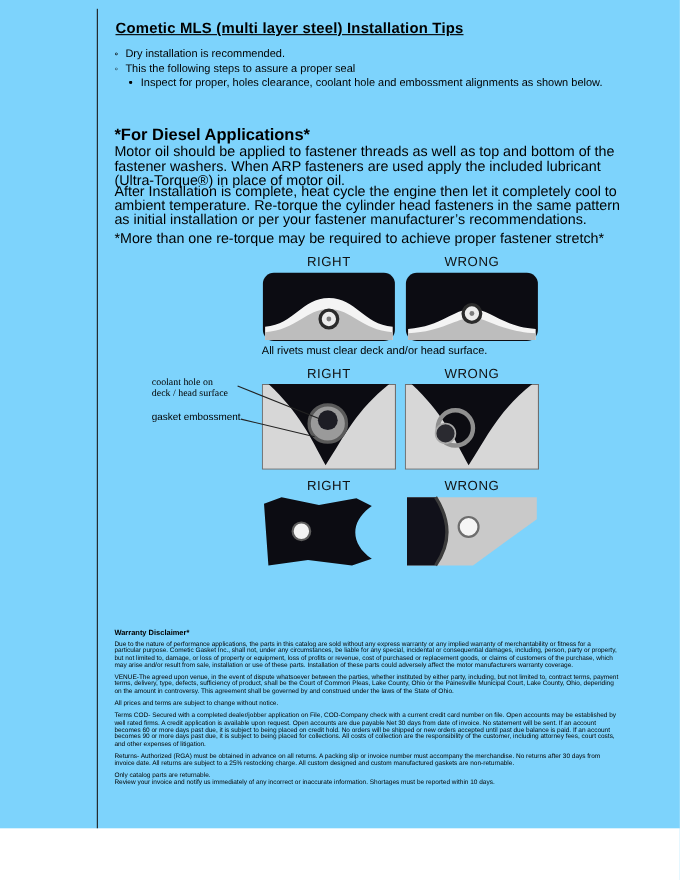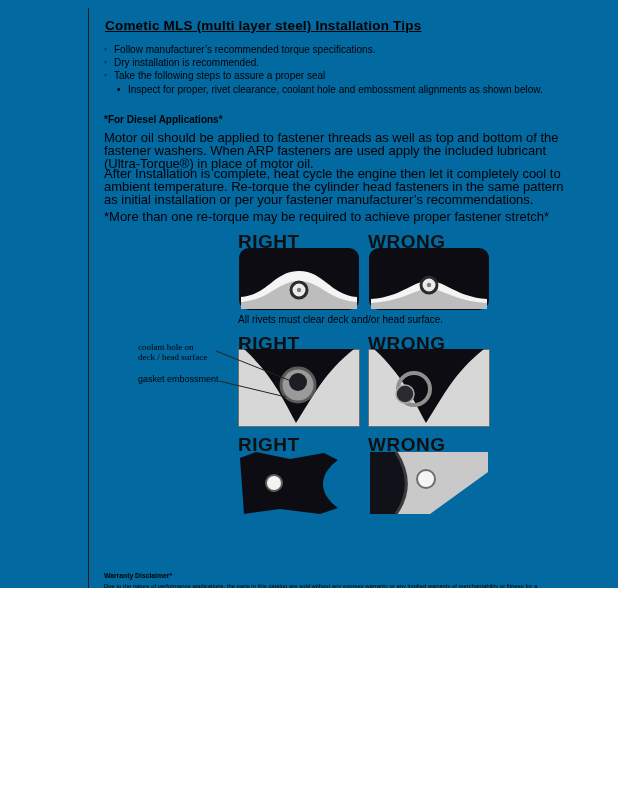--- a/index.html
+++ b/index.html
@@ -1,37 +1,37 @@
 <!DOCTYPE html>
 <html><head>
 <meta charset="utf-8">
 <style>
   * { margin:0; padding:0; box-sizing:border-box; }
   html,body { width:618px; height:800px; }
   body { font-family:"Liberation Sans", sans-serif; background:#ffffff; color:#000; }
-  .page { position:relative; width:618px; height:588px; background:#0369a1; overflow:hidden; }
+  .page { position:relative; width:618px; height:753px; background:#7dd3fc; overflow:hidden; }
   .left-rule { position:absolute; left:88px; top:8px; width:1px; height:778px; background:#1b1b1b; }
 
   .title { position:absolute; left:105px; top:18px; font-size:13.5px; font-weight:bold;
            text-decoration:underline; letter-spacing:0.2px; }
 
   .tips { position:absolute; left:104px; top:43px; width:472px; font-size:10px; }
   .tips .li { position:relative; padding-left:10px; line-height:13.2px; }
   .tips .li .mk { position:absolute; left:0; top:0; font-size:9px; }
   .tips .li.sub { margin-left:13px; padding-left:11px; }
   .tips .li.sub .mk { font-size:10px; }
 
-  .h-diesel { position:absolute; left:104px; top:114px; font-size:10px; font-weight:bold; }
+  .h-diesel { position:absolute; left:104px; top:114px; font-size:15px; font-weight:bold; }
   .body { position:absolute; left:104px; width:460px; font-size:13px; line-height:13px; }
   .p1 { top:131px; }
   .p2 { top:167px; }
   .note { top:210px; }
 
-  .dlabel { position:absolute; width:122px; text-align:left; font-size:19px;
-            letter-spacing:0.5px; color:#101010;font-weight:bold; }
+  .dlabel { position:absolute; width:122px; text-align:center; font-size:12px;
+            letter-spacing:0.5px; color:#101010; }
   .r1l { top:231px; } .r2l { top:333px; } .r3l { top:434px; }
   .col-a { left:238px; } .col-b { left:368px; }
 
   .fig { position:absolute; }
   .fig svg { display:block; }
   .r1f { top:247px; } .r2f { top:349px; } .r3f { top:450px; }
 
   .caption { position:absolute; left:238px; font-size:10px; line-height:12.5px; width:300px; }
   .cap1 { top:314px; }
   .cap2 { top:429px; }
@@ -54,36 +54,35 @@
 <body>
 
 <div class="page">
   <div class="left-rule"></div>
 
   <div class="title">Cometic MLS (multi layer steel) Installation Tips</div>
 
   <div class="tips">
     <div class="li">
       <span class="mk">◦</span>
-      <span>Follow manufacturer’s recommended torque specifications.</span>
     </div>
     <div class="li">
       <span class="mk">◦</span>
       <span>Dry installation is recommended.</span>
     </div>
     <div class="li">
       <span class="mk">◦</span>
-      <span>Take the following steps to assure a proper seal</span>
+      <span>This the following steps to assure a proper seal</span>
     </div>
     <div class="li sub">
       <span class="mk">•</span>
     </div>
     <div class="li sub">
       <span class="mk">•</span>
-      <span>Inspect for proper, rivet clearance, coolant hole and embossment alignments as shown below.</span>
+      <span>Inspect for proper, holes clearance, coolant hole and embossment alignments as shown below.</span>
     </div>
   </div>
 
   <div class="h-diesel">*For Diesel Applications*</div>
   <p class="body p1">Motor oil should be applied to fastener threads as well as top and bottom of the fastener washers. When ARP fasteners are used apply the included lubricant (Ultra-Torque®) in place of motor oil.</p>
   <p class="body p2">After Installation is complete, heat cycle the engine then let it completely cool to ambient temperature. Re-torque the cylinder head fasteners in the same pattern as initial installation or per your fastener manufacturer’s recommendations.</p>
   <p class="body note">*More than one re-torque may be required to achieve proper fastener stretch*</p>
 
   <div class="dlabel r1l col-a">RIGHT</div>
   <div class="dlabel r1l col-b">WRONG</div>

